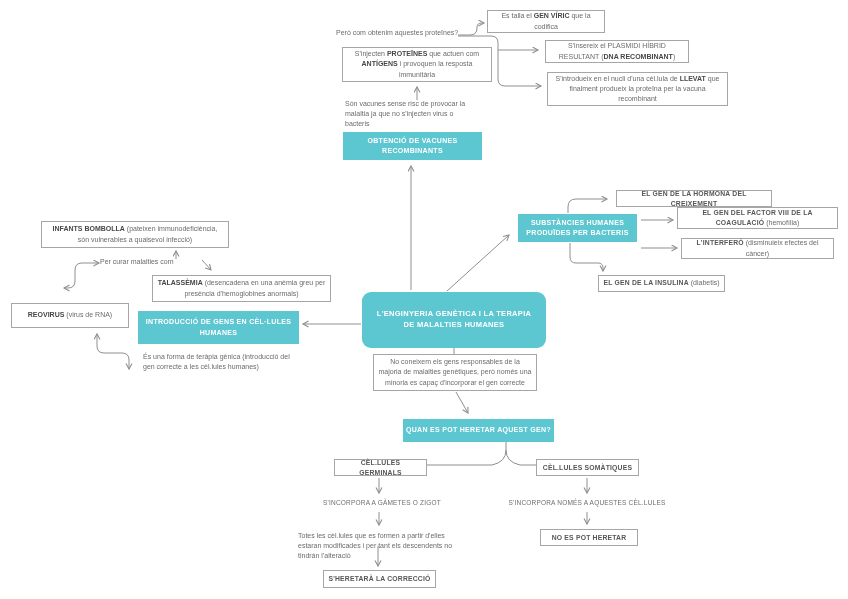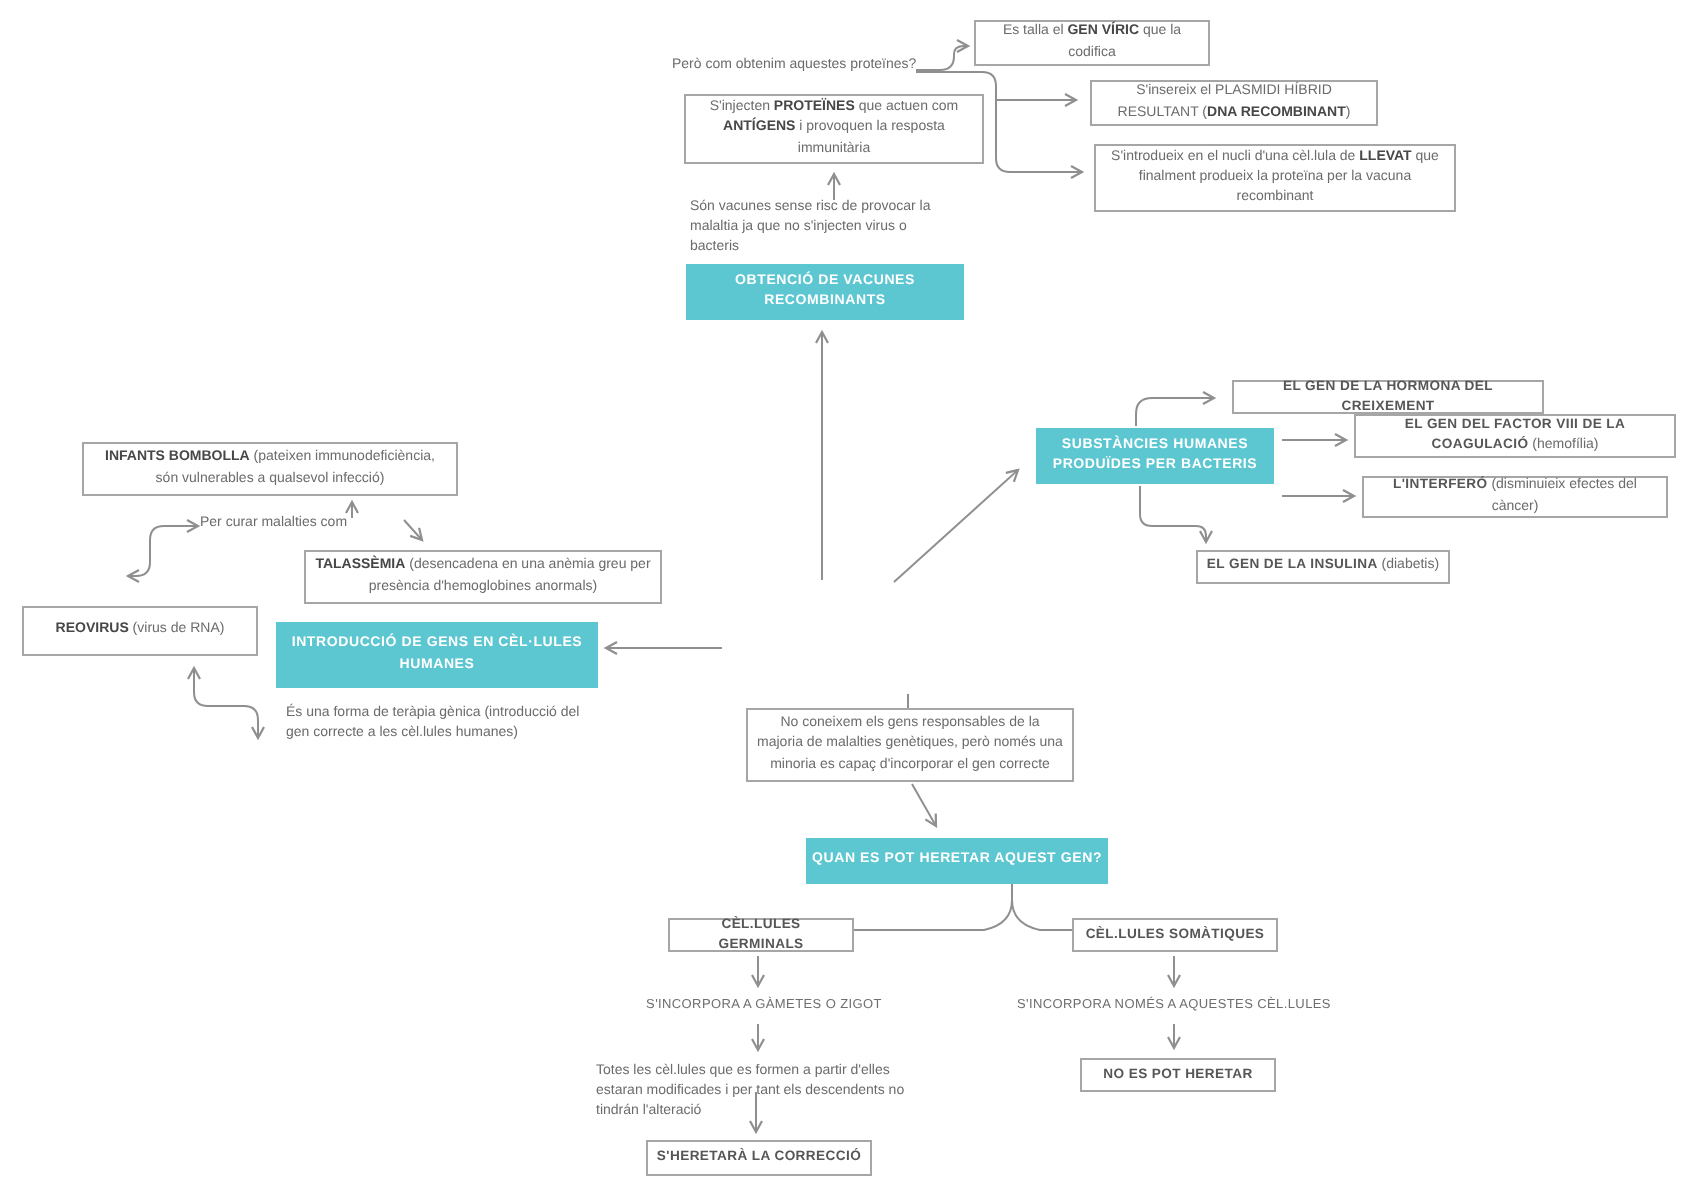--- a/index.html
+++ b/index.html
@@ -80,20 +80,23 @@
   </div>
 
   <div class="node freetext" style="left:345px;top:102px;width:126px;height:24px">
       <span>Són vacunes sense risc de provocar la malaltia ja que no s'injecten virus o bacteris</span>
     </div>
 
   <div class="node teal" style="left:343px;top:132px;width:139px;height:28px">
       <span>OBTENCIÓ DE VACUNES RECOMBINANTS</span>
     </div>
 
+  <div class="node teal rounded" style="left:362px;top:292px;width:184px;height:56px;padding:4px 10px">
+      <span>L'ENGINYERIA GENÈTICA I LA TERAPIA DE MALALTIES HUMANES</span>
+    </div>
 
   <div class="node teal" style="left:518px;top:214px;width:119px;height:28px">
       <span>SUBSTÀNCIES HUMANES PRODUÏDES PER BACTERIS</span>
     </div>
 
   <div class="node box caps" style="left:616px;top:190px;width:156px;height:17px">
       <span>EL GEN DE LA HORMONA DEL CREIXEMENT</span>
     </div>
 
   <div class="node box" style="left:677px;top:207px;width:161px;height:22px">

